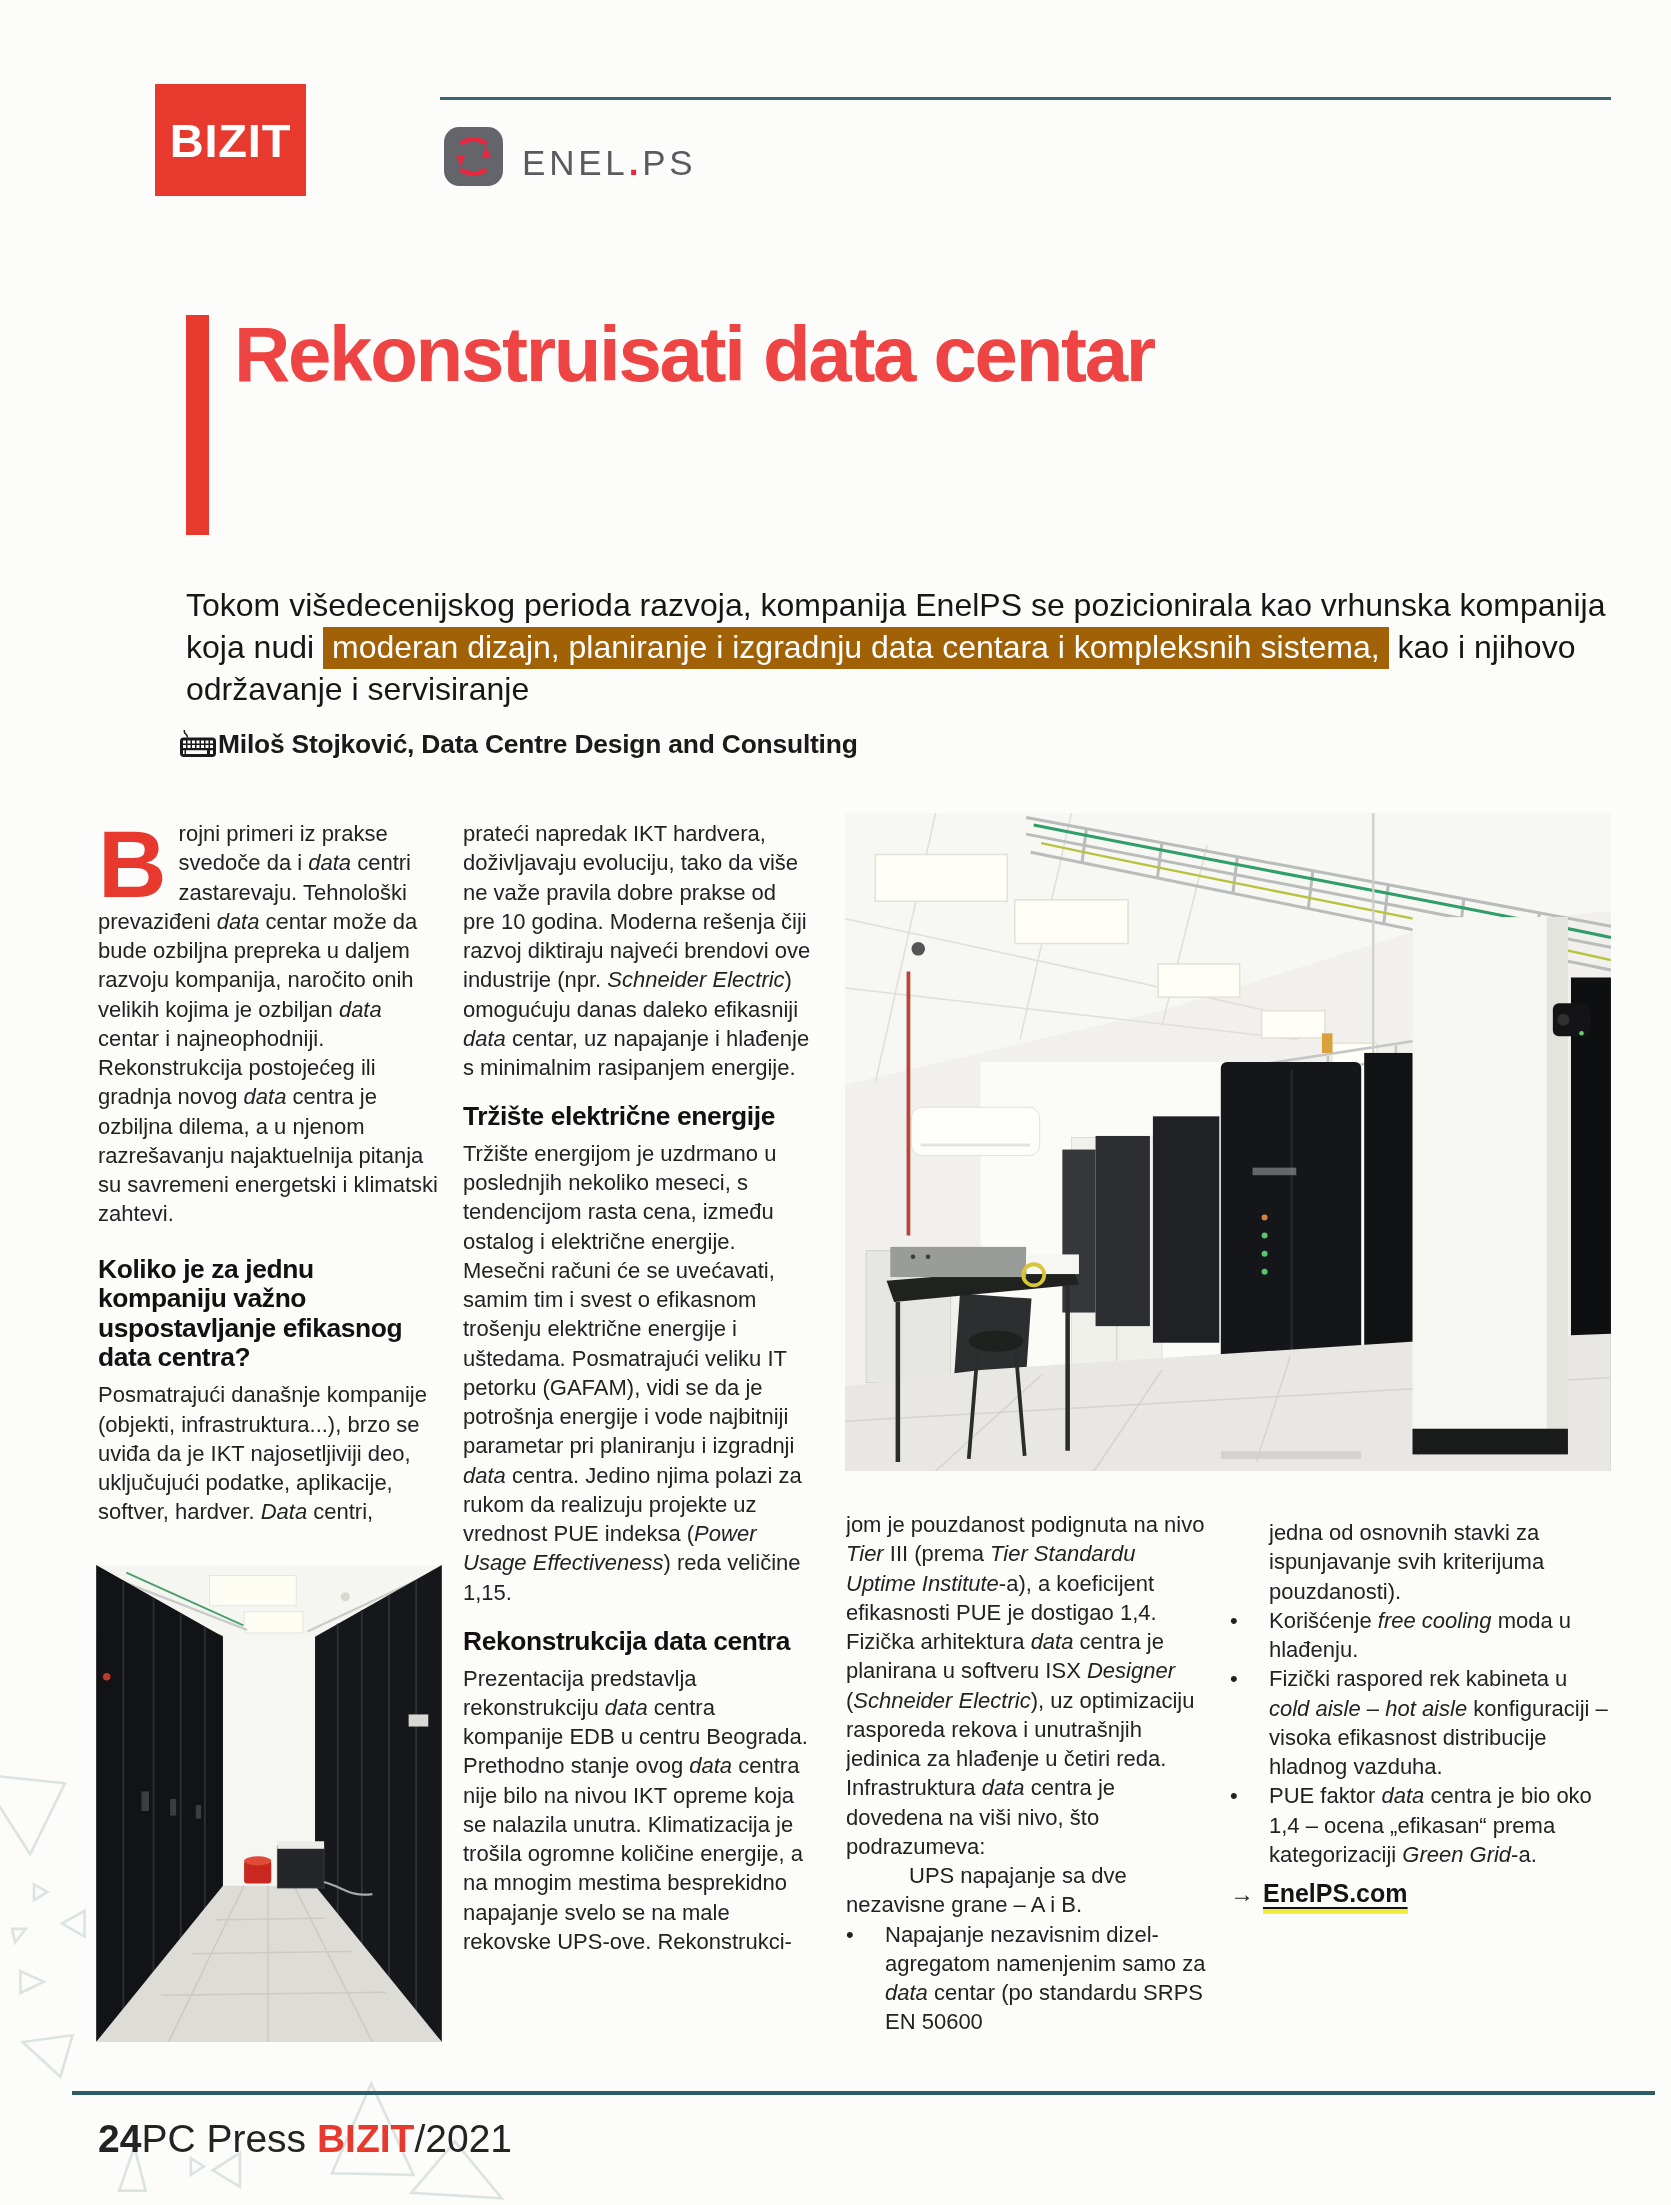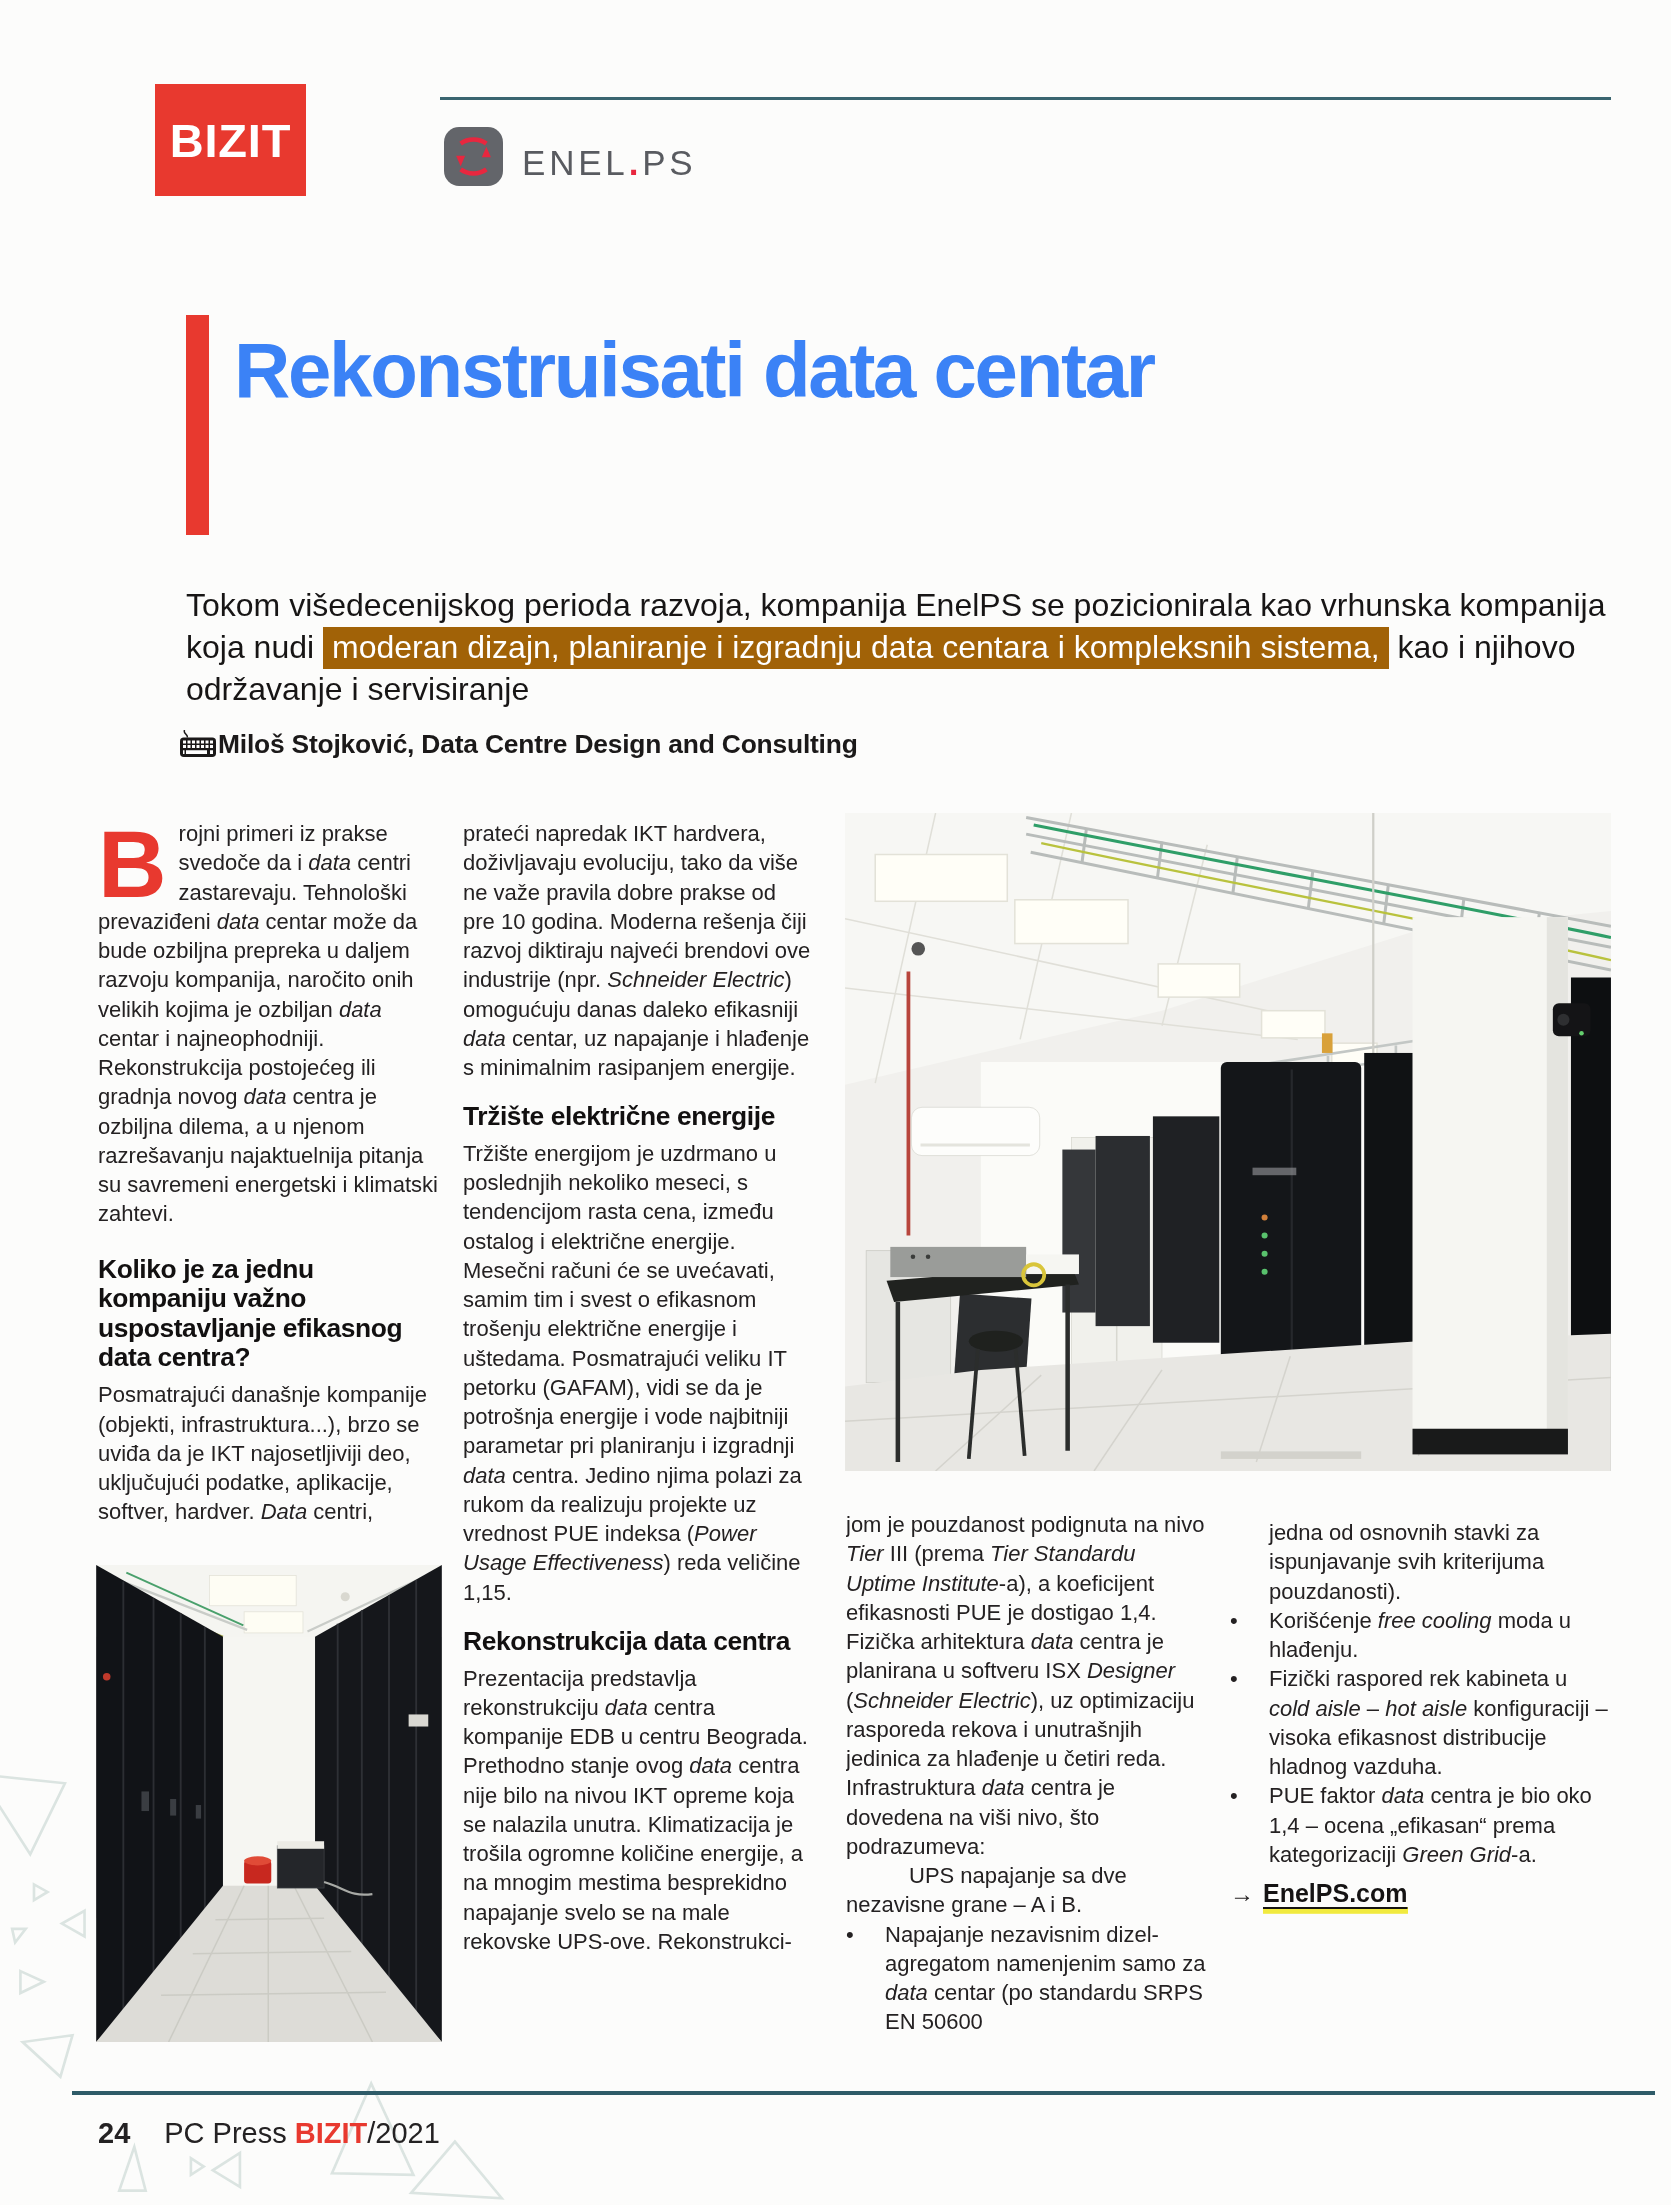--- a/index.html
+++ b/index.html
@@ -12,21 +12,21 @@
              display:flex;align-items:center;justify-content:center;}
   .bizit-box span{color:#fff;font-weight:700;font-size:47px;letter-spacing:0.8px;}
   .top-rule{left:440px;top:97px;width:1171px;height:3px;background:#3a6570;}
   .logo-badge{left:444px;top:127px;}
   .wordmark{left:522px;top:143px;font-size:35px;letter-spacing:3.8px;color:#595b60;font-weight:500;}
   .wordmark .dot{color:#e8273f;font-weight:700;}
 
   
   .title-bar{left:186px;top:315px;width:22.6px;height:220px;background:#e8392f;}
   .title{left:234px;top:311px;font-weight:700;font-size:78px;line-height:1.12;letter-spacing:-2.3px;}
-  .title .t1{color:#3b82f6;margin-top:16px;}
+  .title .t1{color:#ef4444;}
   .title .t2{color:#ee4339;}
 
   
   .intro{left:186px;top:585px;width:1424px;font-size:32px;line-height:1.31;color:#171515;}
   .intro .hl{background:#a16207;color:#ffffff;padding:2.3px 9px 3.8px 9px;
              -webkit-box-decoration-break:clone;box-decoration-break:clone;}
 
   
   .byline{left:180px;top:729px;display:flex;align-items:center;gap:2px;}
   .byline .txt{font-weight:700;font-size:26.4px;color:#1b1919;letter-spacing:-0.2px;}
@@ -55,21 +55,21 @@
     background:linear-gradient(#f1ea3f,#f1ea3f) left 0 bottom 0/100% 6.8px no-repeat;
     padding-bottom:4px;}
 
   
   .photo-main{left:845px;top:813px;width:766px;height:658px;}
   .photo-left{left:96px;top:1565px;width:346px;height:477px;}
   .photo-main svg,.photo-left svg{display:block;}
 
   
   .bottom-rule{left:72px;top:2091px;width:1583px;height:3.8px;background:#2e5b68;}
-  .footer{left:98px;top:2117px;display:flex;align-items:baseline;gap:34px;font-size:29px;color:#242223;}
+  .footer{left:98px;top:2117px;display:flex;align-items:baseline;font-size:39px;color:#242223;}
   .footer .num{font-weight:700;}
   .footer .issue{font-weight:700;color:#e8392f;}
   .deco{left:0;top:0;pointer-events:none;}
 </style>
 </head>
 <body>
 
 <div class="page">
 
   <svg class="abs deco" width="1671" height="2205" viewBox="0 0 2215 2923">

